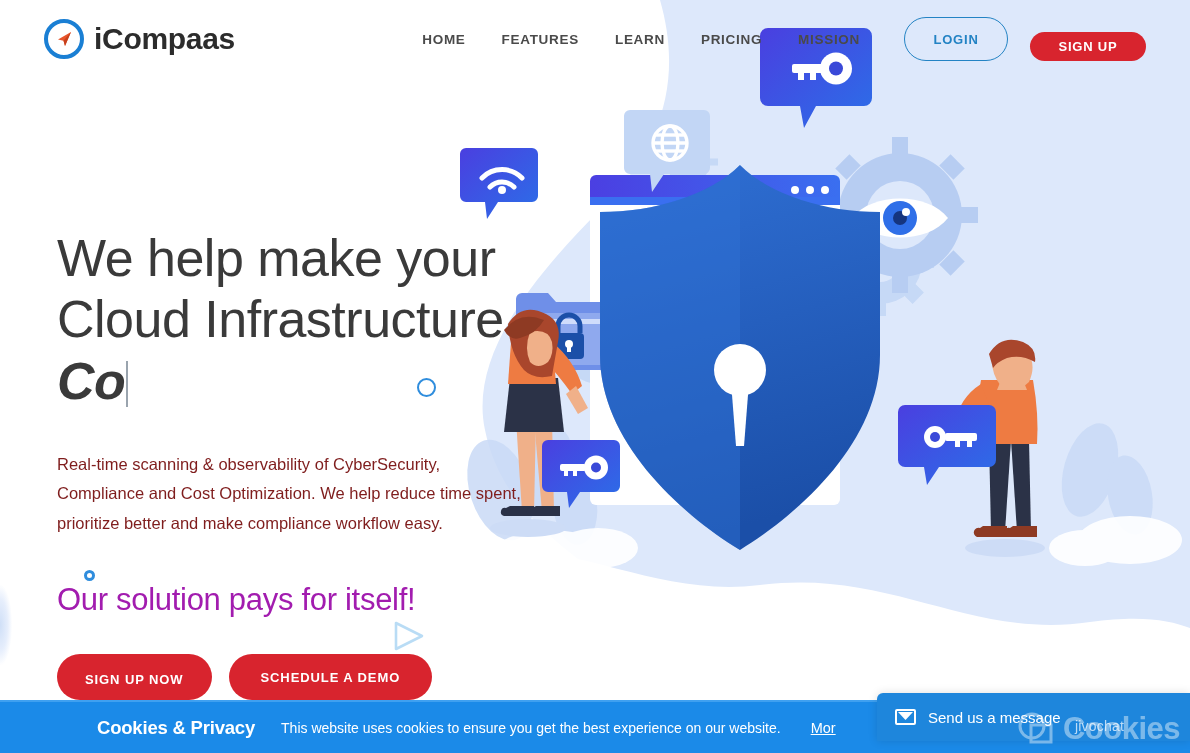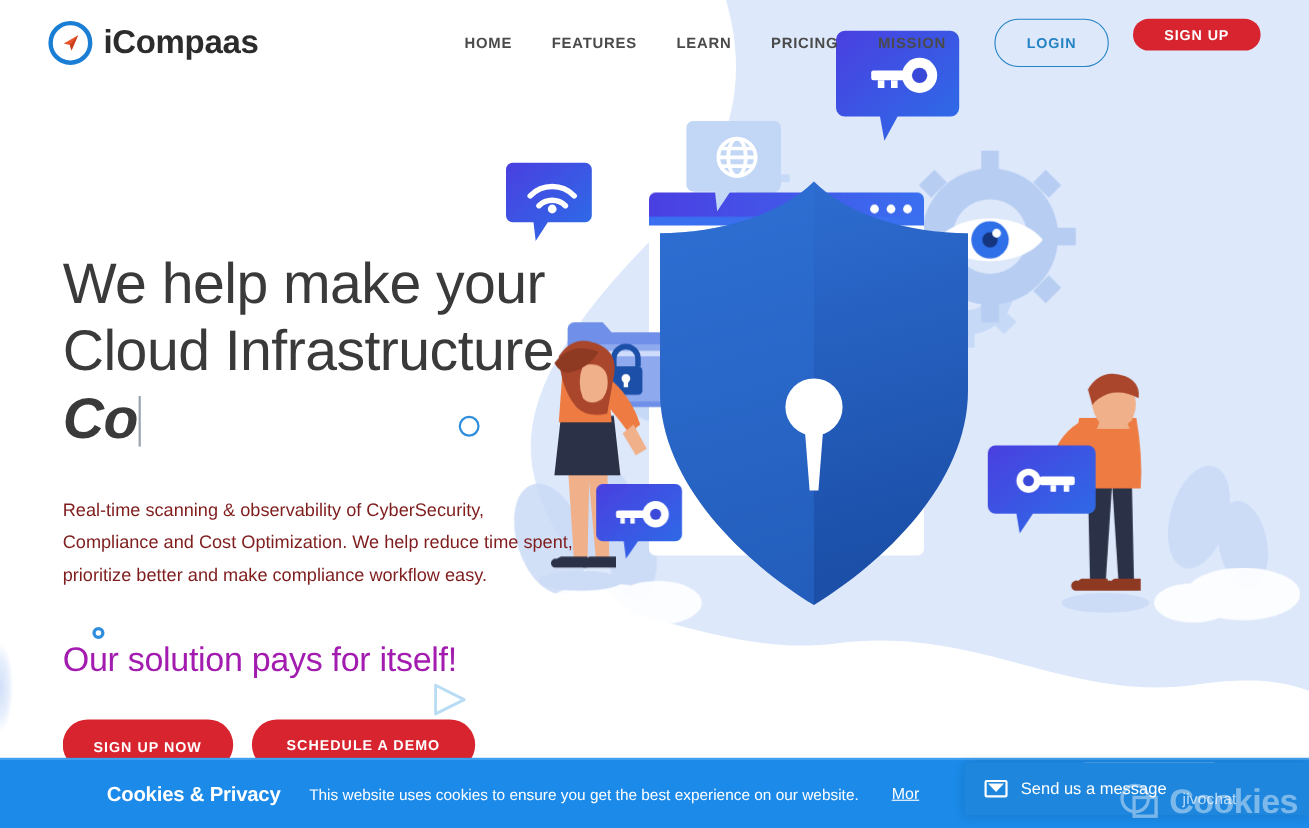--- a/index.html
+++ b/index.html
@@ -42,21 +42,21 @@
   .brand-name {
     font-size:30px; font-weight:bold; color:#2c2c2c; letter-spacing:-0.3px;
   }
 
   nav { display:flex; align-items:center; gap:36px; margin-left:auto; }
   .nav-link {
     font-size:13.5px; font-weight:bold; letter-spacing:0.7px;
     color:#4a4a4a; text-decoration:none; cursor:pointer; white-space:nowrap;
   }
 
-  .auth-group { display:flex; align-items:flex-start; gap:22px; margin-left:44px; margin-right:44px; }
+  .auth-group { display:flex; align-items:flex-end; gap:22px; margin-left:44px; margin-right:44px; }
   .btn-login {
     width:104px; height:44px; border-radius:26px;
     border:1.6px solid #2383c4; background:transparent; color:#2383c4;
     font-size:13px; font-weight:bold; letter-spacing:0.8px; cursor:pointer;
     font-family:inherit;
   }
   .btn-signup {
     width:116px; height:29px; border-radius:26px; border:none;
     background:#d8242e; color:#fff;
     font-size:13px; font-weight:bold; letter-spacing:0.8px; cursor:pointer;
@@ -95,21 +95,21 @@
     border:2.6px solid #2f8ddd;
   }
   .deco-dot {
     left:84px; top:570px; width:11px; height:11px; border-radius:50%;
     border:3px solid #2f8ddd; background:#fff;
   }
   .deco-tri { left:392px; top:620px; }
 
   
   .cookie-bar {
-    position:absolute; left:0; bottom:0; width:1190px; height:64px;
+    position:absolute; left:0; bottom:0; width:1190px; height:53px;
     background:#1b8ae8; border-top:2px solid #3fa0f0;
     display:flex; align-items:center; z-index:40;
   }
   .cookie-title {
     margin-left:97px; color:#ffffff; font-size:18.5px; font-weight:bold; letter-spacing:-0.2px;
     white-space:nowrap;
   }
   .cookie-text {
     margin-left:26px; color:#ffffff; font-size:14px; white-space:nowrap;
   }

